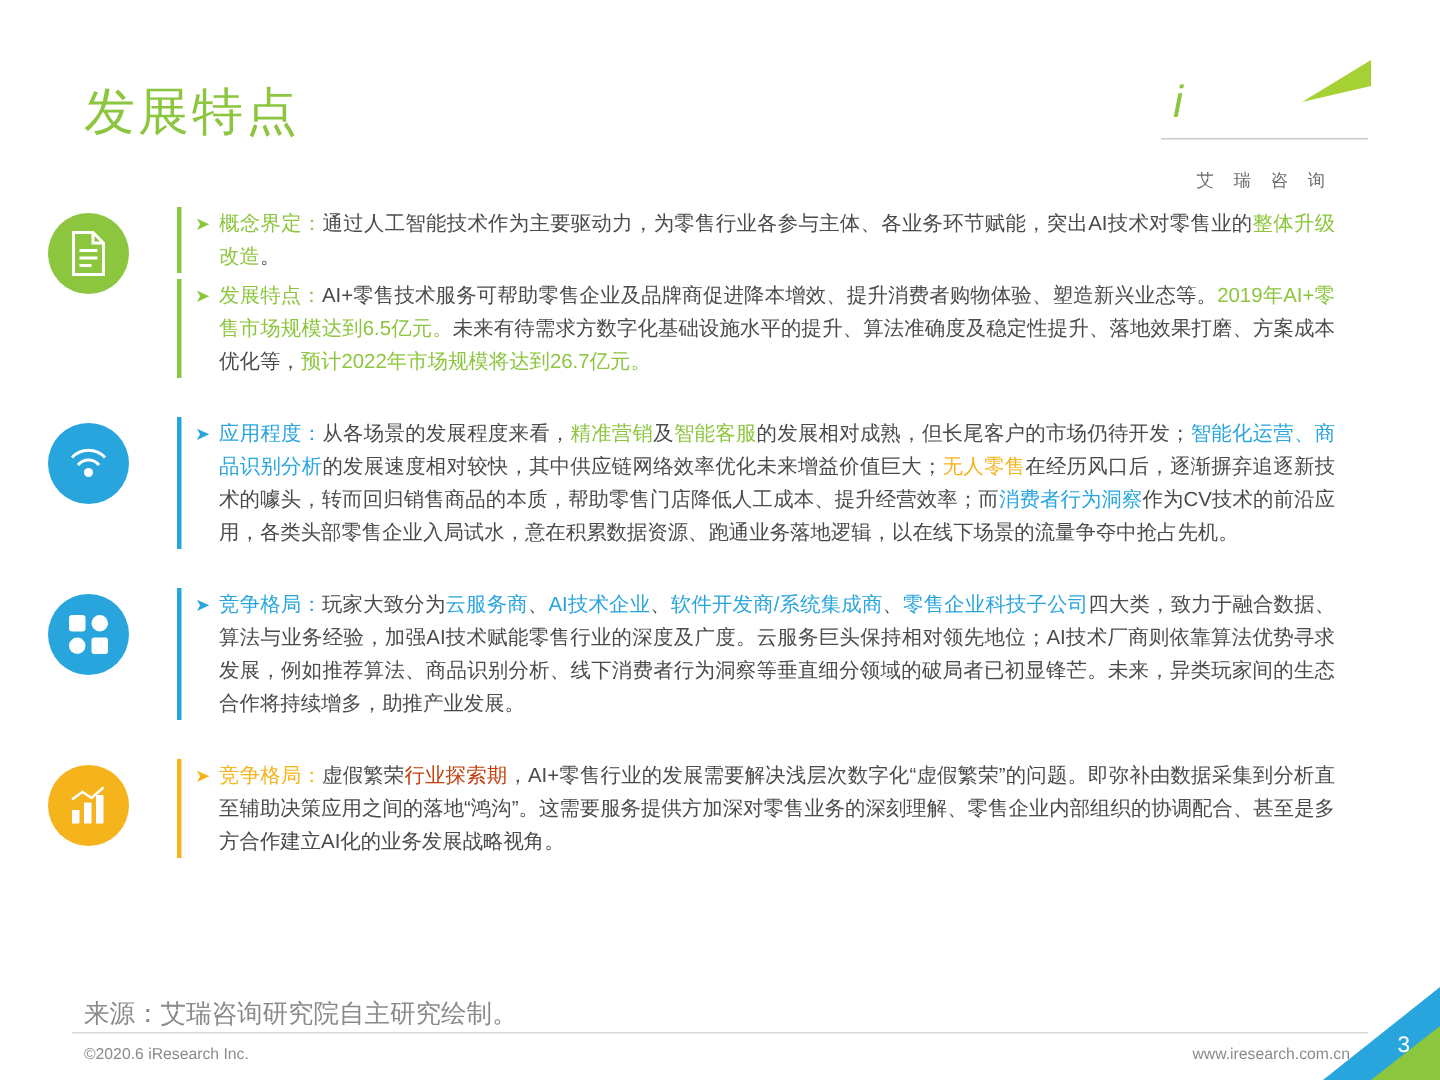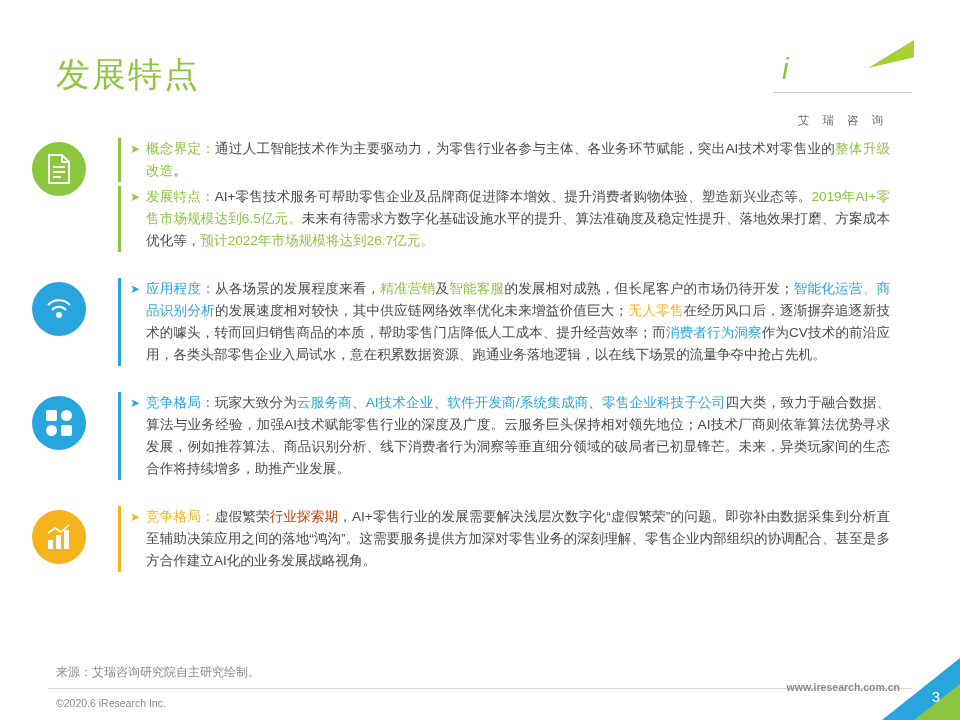--- a/index.html
+++ b/index.html
@@ -49,28 +49,28 @@
   .arrow {
     flex:0 0 auto; margin-right:6px; font-size:12px; line-height:22px;
   }
   .para {
     font-size:13.6px; line-height:22px; color:#4b4b4b; text-align:justify;
   }
 
   
   .source {
     position:absolute; left:56px; top:664px;
-    font-size:12px; color:#8a8a8a;
+    font-size:17px; color:#8a8a8a;
   }
   .footer-rule {
     position:absolute; left:48px; top:688px; width:864px;
     border-top:1px solid #d8d8d8;
   }
   .copyright { position:absolute; left:56px; top:697px; font-size:10.5px; color:#8a8a8a; }
-  .site { position:absolute; right:60px; top:681px; font-size:10.5px; color:#8a8a8a;font-weight:bold; }
+  .site { position:absolute; right:60px; top:697px; font-size:10.5px; color:#8a8a8a; }
   .page-num {
     position:absolute; right:20px; top:688px; font-size:15px; color:#ffffff; z-index:3;
   }
   .corner {
     position:absolute; right:0; bottom:0; width:78px; height:62px; overflow:hidden;
   }
   .corner .c1 {
     position:absolute; right:0; bottom:0; width:78px; height:62px;
     background:#29a5de; clip-path:polygon(100% 0, 100% 100%, 0 100%);
   }

